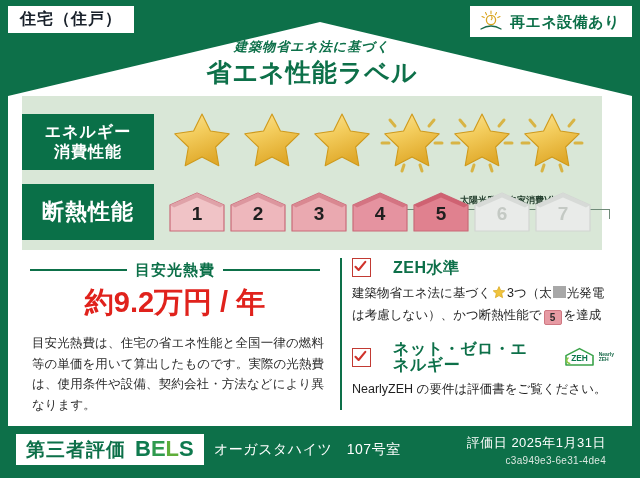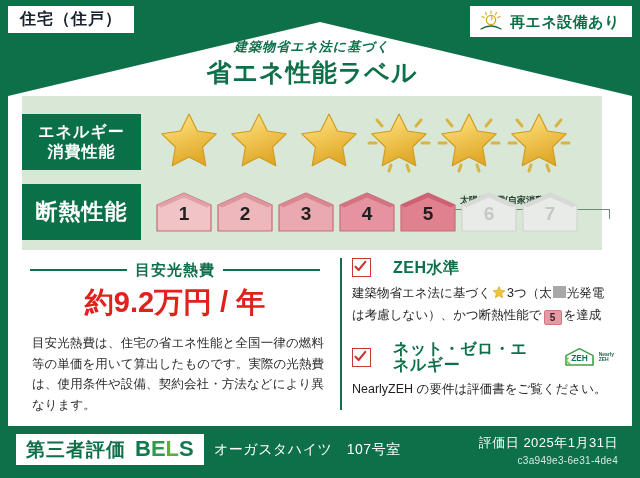--- a/index.html
+++ b/index.html
@@ -43,21 +43,21 @@
   .title-sub{font-size:13px;font-weight:700;color:#0d7049;letter-spacing:1px;line-height:1;font-style:italic;}
   .title-main{font-size:25px;font-weight:700;color:#0d7049;letter-spacing:1px;line-height:1;margin-top:7px;}
 
   
   .ratings{
     position:absolute;left:22px;top:96px;width:580px;height:154px;
     background:#d9e7d7;
   }
   .row{position:absolute;left:0;display:flex;align-items:center;}
   .row-label{
-    width:119px;height:56px;background:#0a7048;color:#fff;
+    width:132px;height:56px;background:#0a7048;color:#fff;
     display:flex;flex-direction:column;align-items:center;justify-content:center;
     font-size:16px;font-weight:700;letter-spacing:1px;line-height:1.25;
   }
   .row-label.single{font-size:22px;}
 
   
   .row-energy{top:14px;}
   .stars{display:flex;align-items:center;gap:2px;margin-left:14px;}
   .star-cell{position:relative;width:68px;height:64px;}
   .star-cell svg{position:absolute;left:0;top:0;}
@@ -121,21 +121,21 @@
     display:inline-block;width:16px;height:13px;background:#e79aa3;
     border:1px solid #cf7882;border-radius:2px;
     font-size:10px;font-weight:700;color:#2b2b2b;text-align:center;line-height:13px;
     vertical-align:-2px;margin:0 2px;
   }
   .zeh-block2{margin-top:16px;}
   .zeh-logo{margin-left:2px;display:flex;align-items:center;gap:2px;}
   .zeh-logo .sub{font-size:5px;color:#1a6b4a;line-height:1.1;font-weight:700;}
 
   
-  .footer{position:absolute;left:0;bottom:0;width:624px;height:52px;background:#0d7049;padding-left:12px;}
+  .footer{position:absolute;left:0;bottom:0;width:624px;height:52px;background:#0d7049;}
   .bels-box{
     position:absolute;left:16px;top:8px;background:#fff;
     padding:4px 10px 5px;display:flex;align-items:center;gap:9px;line-height:1;
   }
   .bels-jp{font-size:19px;font-weight:700;color:#0d7049;letter-spacing:1px;}
   .bels-en{font-size:22px;font-weight:700;letter-spacing:0;}
   .bels-en .b1{color:#0f7a4e;}
   .bels-en .b2{color:#2f9a4e;}
   .bels-en .b3{color:#5fae3a;}
   .bels-en .b4{color:#0f7a4e;}

